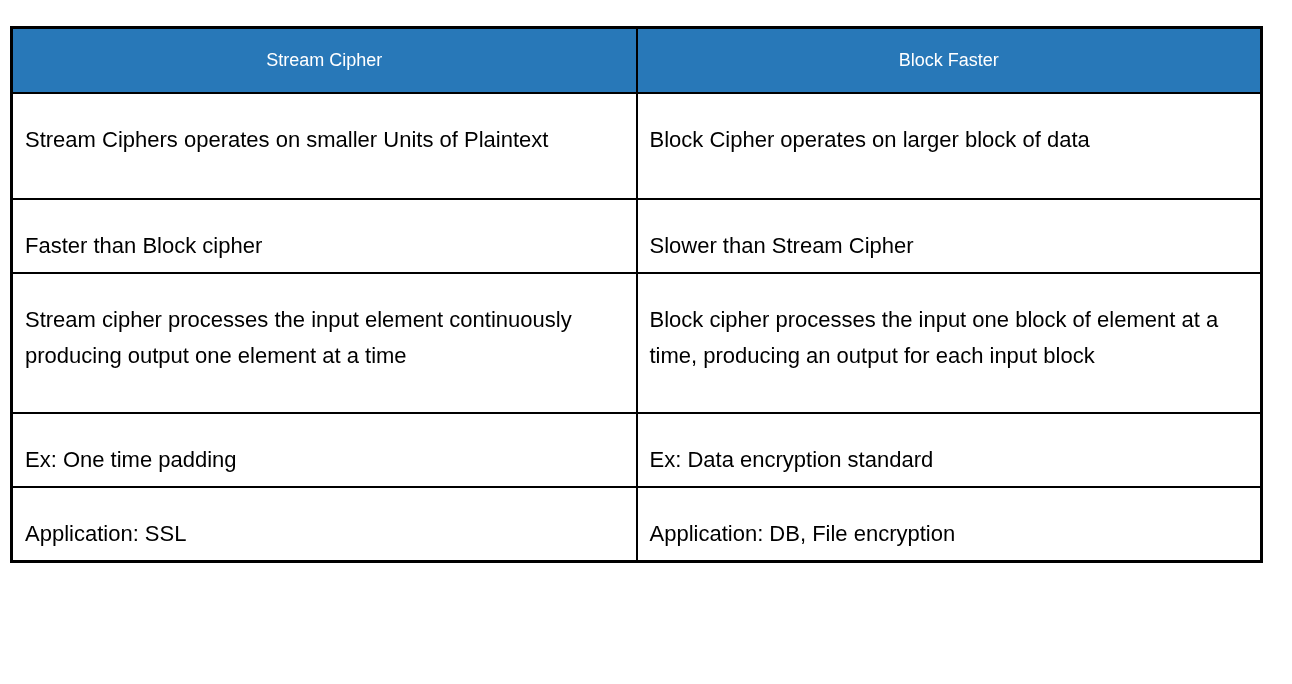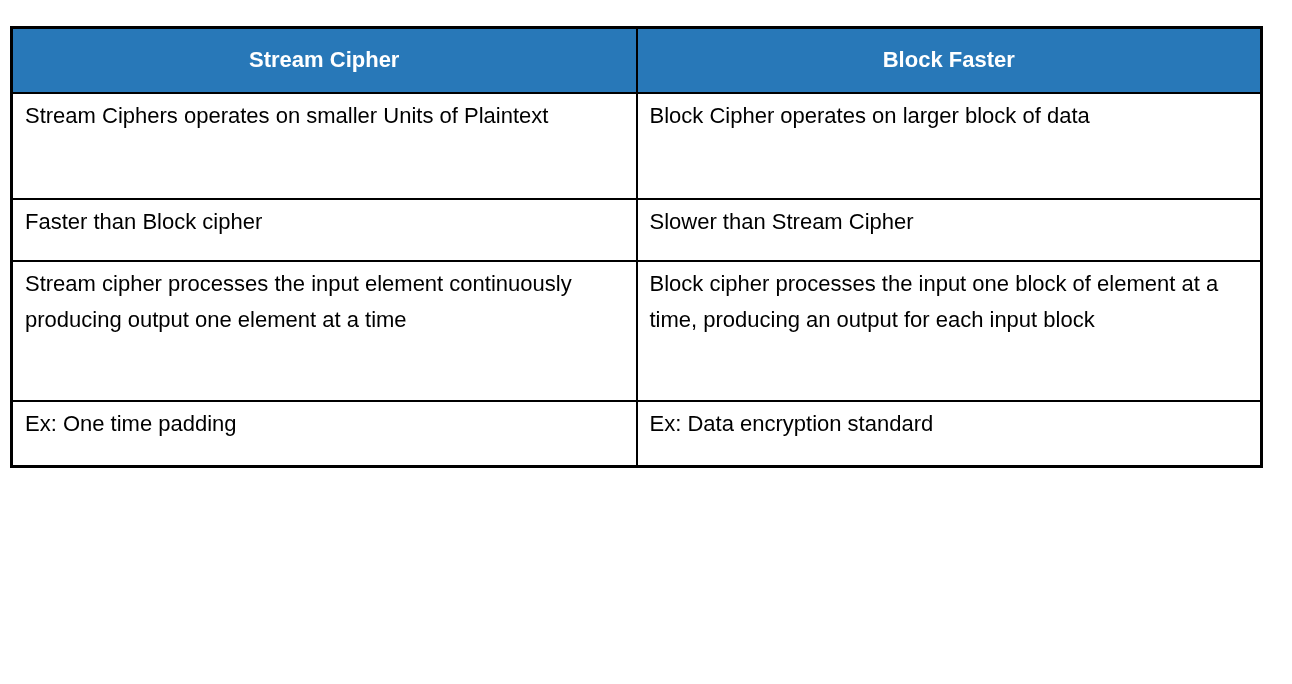--- a/index.html
+++ b/index.html
@@ -22,35 +22,35 @@
     top: 26px;
     width: 1250px;
     border-collapse: collapse;
     table-layout: fixed;
     border: 3px solid #000000;
   }
   table.cipher-table col { width: 625px; }
   table.cipher-table th {
     background: #2878B8;
     color: #ffffff;
-    font-size: 22px;
-    font-weight: 700;
+    font-size: 18px;
+    font-weight: 400;
     text-align: center;
     vertical-align: middle;
     height: 65px;
     border: 2px solid #000000;
   }
   table.cipher-table td {
     border: 2px solid #000000;
     color: #000000;
     font-size: 22px;
     line-height: 36px;
     vertical-align: top;
     text-align: left;
-    padding: 4px 14px 8px 12px;
+    padding: 28px 14px 8px 12px;
     background: #ffffff;
   }
   
   tr.row-0 td { height: 106px; }
   tr.row-1 td { height: 62px; }
   tr.row-2 td { height: 140px; }
   tr.row-3 td { height: 66px; }
   tr.row-4 td { height: 66px; }
   tr.row-5 td { height: 66px; }
   tr.row-6 td { height: 60px; }
@@ -80,15 +80,19 @@
         <td>Slower than Stream Cipher</td>
       </tr>
       <tr class="row-2">
         <td>Stream cipher processes the input element continuously producing output one element at a time</td>
         <td>Block cipher processes the input one block of element at a time, producing an output for each input block</td>
       </tr>
       <tr class="row-5">
         <td>Ex: One time padding</td>
         <td>Ex: Data encryption standard</td>
       </tr>
+      <tr class="row-6">
+        <td>Application: SSL</td>
+        <td>Application: DB, File encryption</td>
+      </tr>
     </tbody>
   </table>
 </div>
 
 </body></html>

